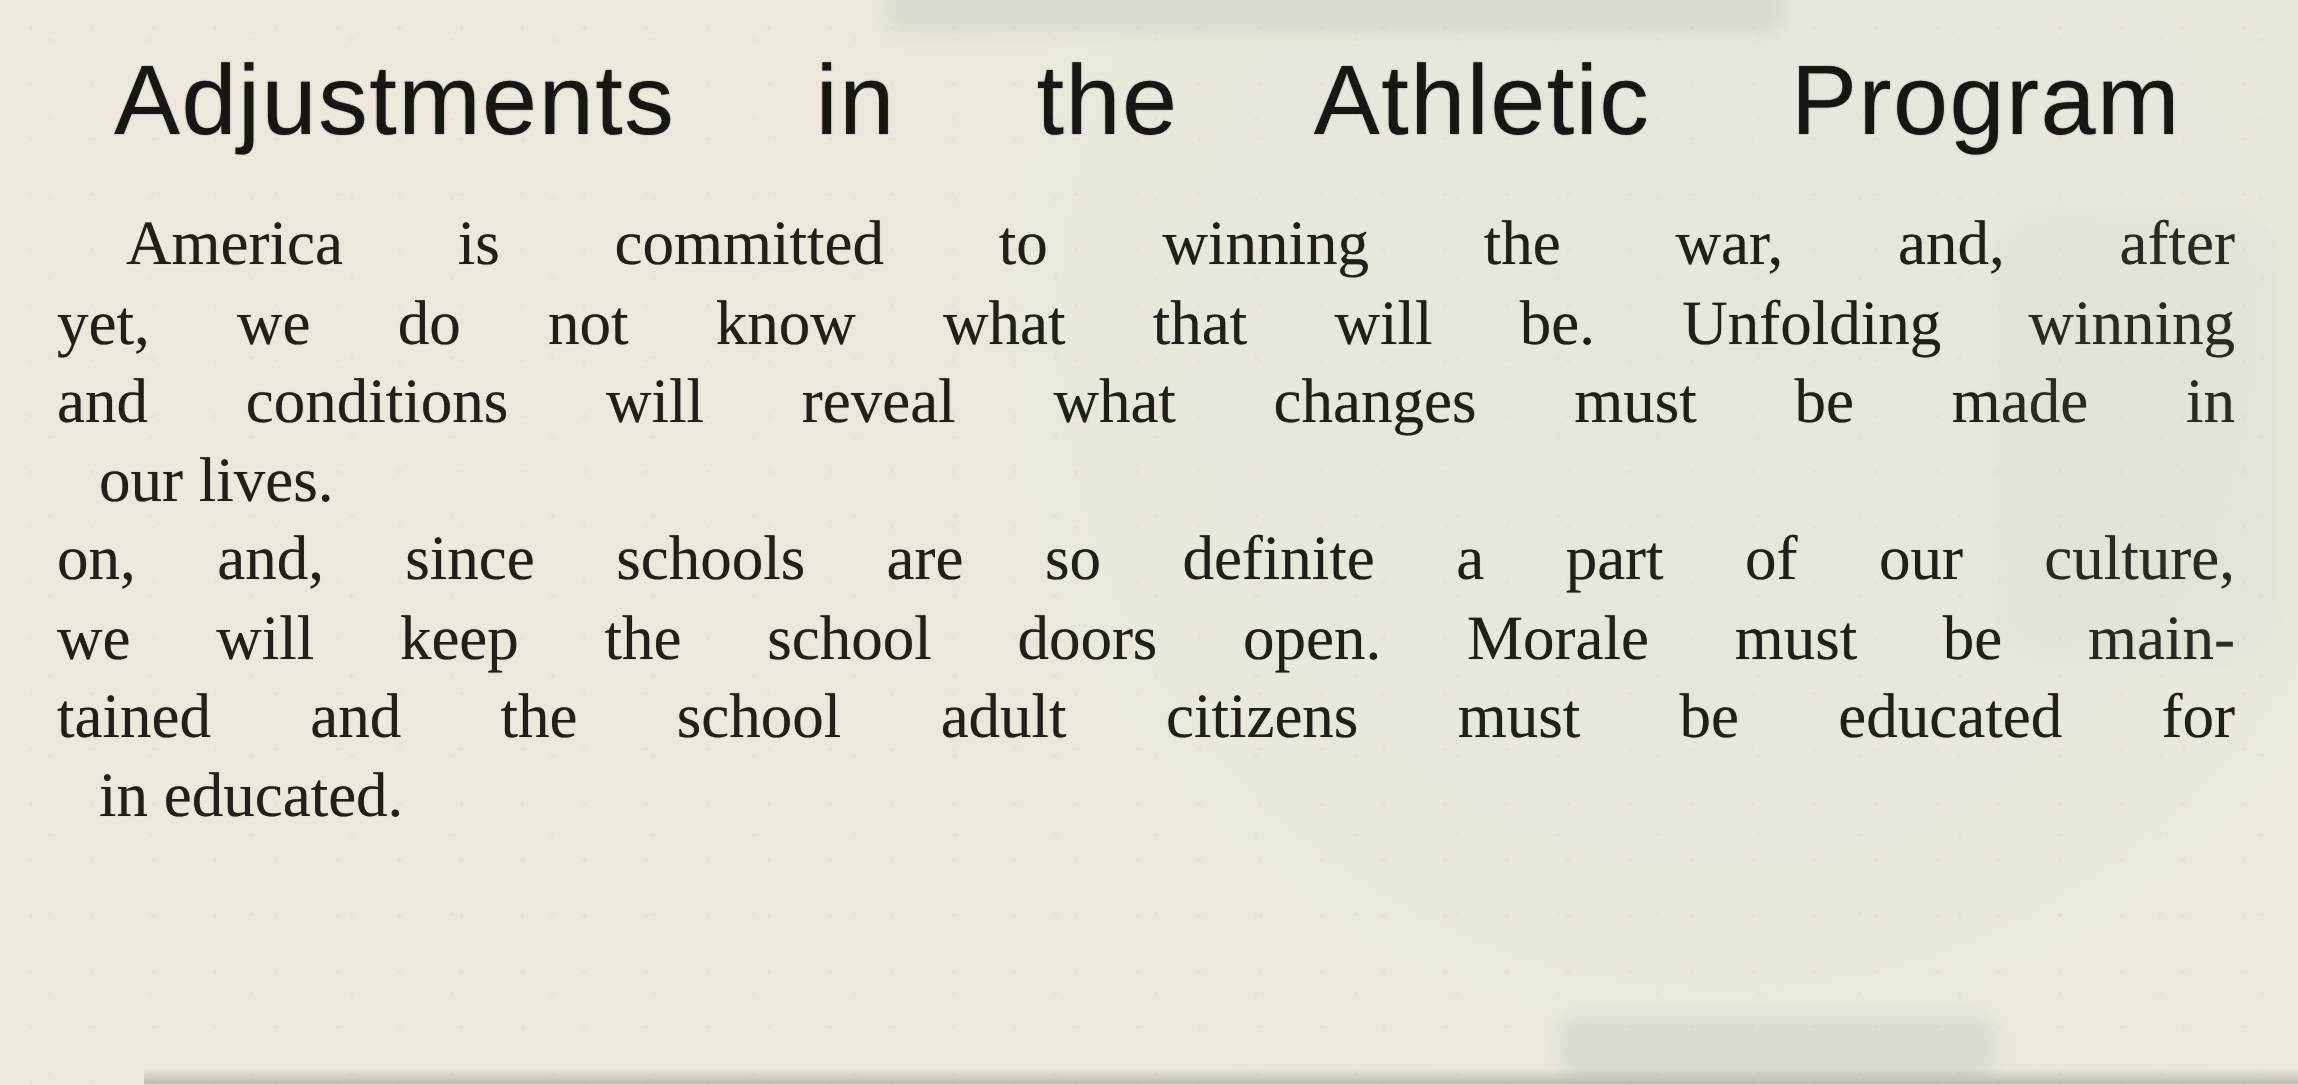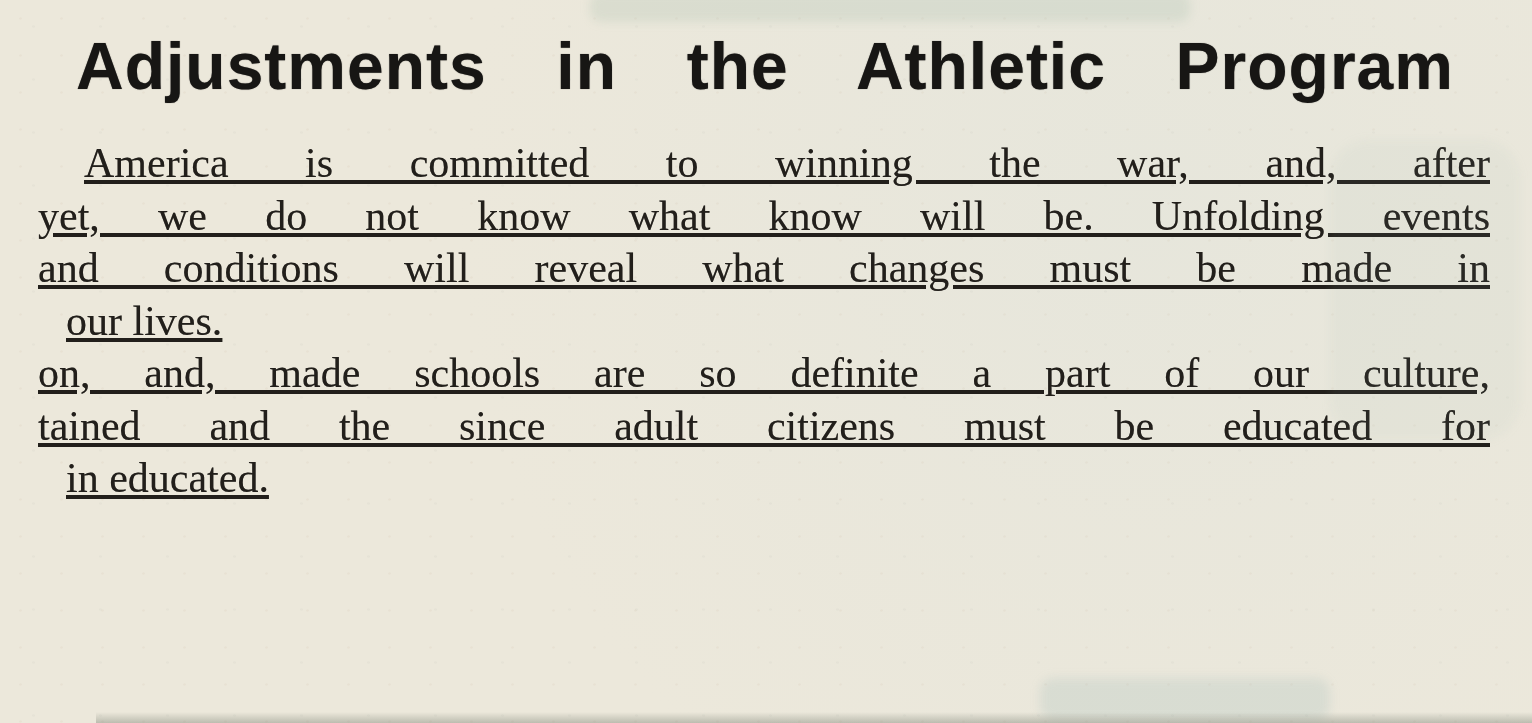--- a/index.html
+++ b/index.html
@@ -23,21 +23,21 @@
   }
 
   .page {
     position: absolute;
     inset: 0;
   }
 
   h1.headline {
     margin: 30px 78px 0 76px;
     font-family: "Liberation Sans", "DejaVu Sans", sans-serif;
-    font-weight: 700;
+    font-weight: 400;
     font-size: 66px;
     line-height: 1.12;
     letter-spacing: 1px;
     color: #171614;
     text-align: justify;
     text-align-last: justify;
     white-space: nowrap;
     text-shadow: 0 0 1px rgba(23,22,20,0.6);
   }
 
@@ -51,21 +51,20 @@
 
   .para {
     margin: 0;
     padding: 0;
   }
 
   .line {
     display: block;
     text-align: justify;
     text-align-last: justify;
-    text-decoration: underline;
   }
 
   .line.indent {
     text-indent: 46px;
   }
 
   .line.last {
     text-align-last: left;
     margin-left: 28px;
   }
@@ -105,28 +104,29 @@
 <body>
 
 <div class="page">
 
   <h1 class="headline">Adjustments in the Athletic Program</h1>
 
   <div class="body-text">
 
     <p class="para">
       <span class="line indent">America is committed to winning the war, and, after</span>
-      <span class="line">yet, we do not know what know will be.  Unfolding events</span>
+      <span class="line">yet, we do not know what that will be.  Unfolding winning</span>
       <span class="line">and conditions will reveal what changes must be made in</span>
       <span class="line last">our lives.</span>
     </p>
 
     <p class="para">
-      <span class="line">on, and, made schools are so definite a part of our culture,</span>
-      <span class="line">tained and the since adult citizens must be educated for</span>
+      <span class="line">on, and, since schools are so definite a part of our culture,</span>
+      <span class="line">we will keep the school doors open.  Morale must be main-</span>
+      <span class="line">tained and the school adult citizens must be educated for</span>
       <span class="line last">in educated.</span>
     </p>
 
   </div>
 
   <div class="ghost ghost-top"></div>
   <div class="ghost ghost-right"></div>
   <div class="ghost ghost-bottom-right"></div>
   <div class="bottom-strip"></div>
 

